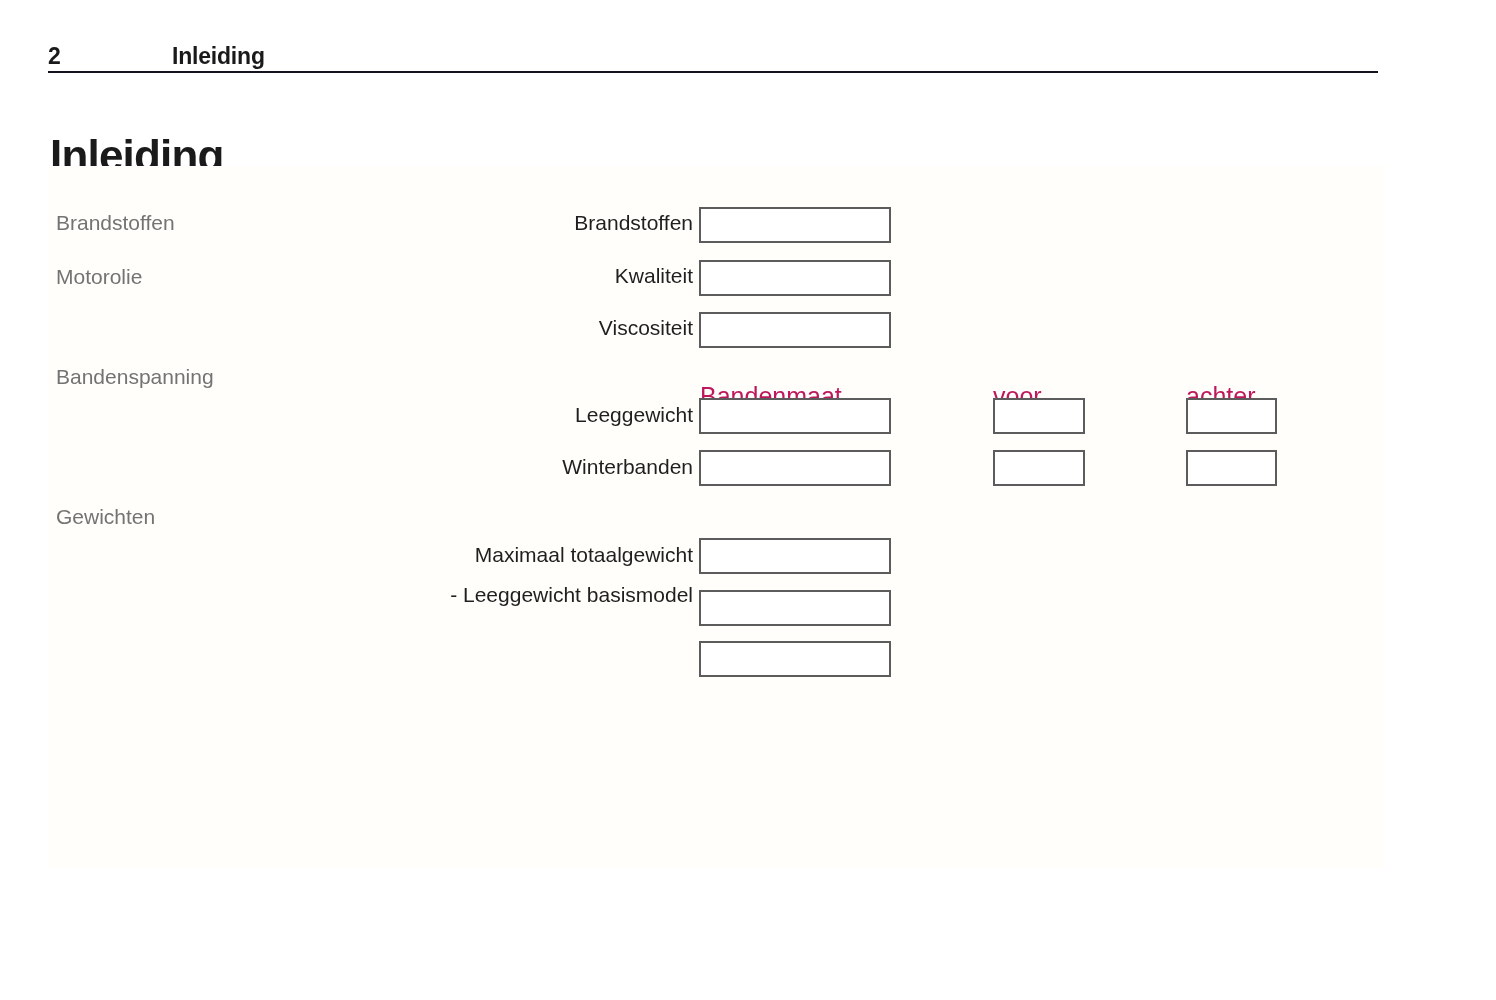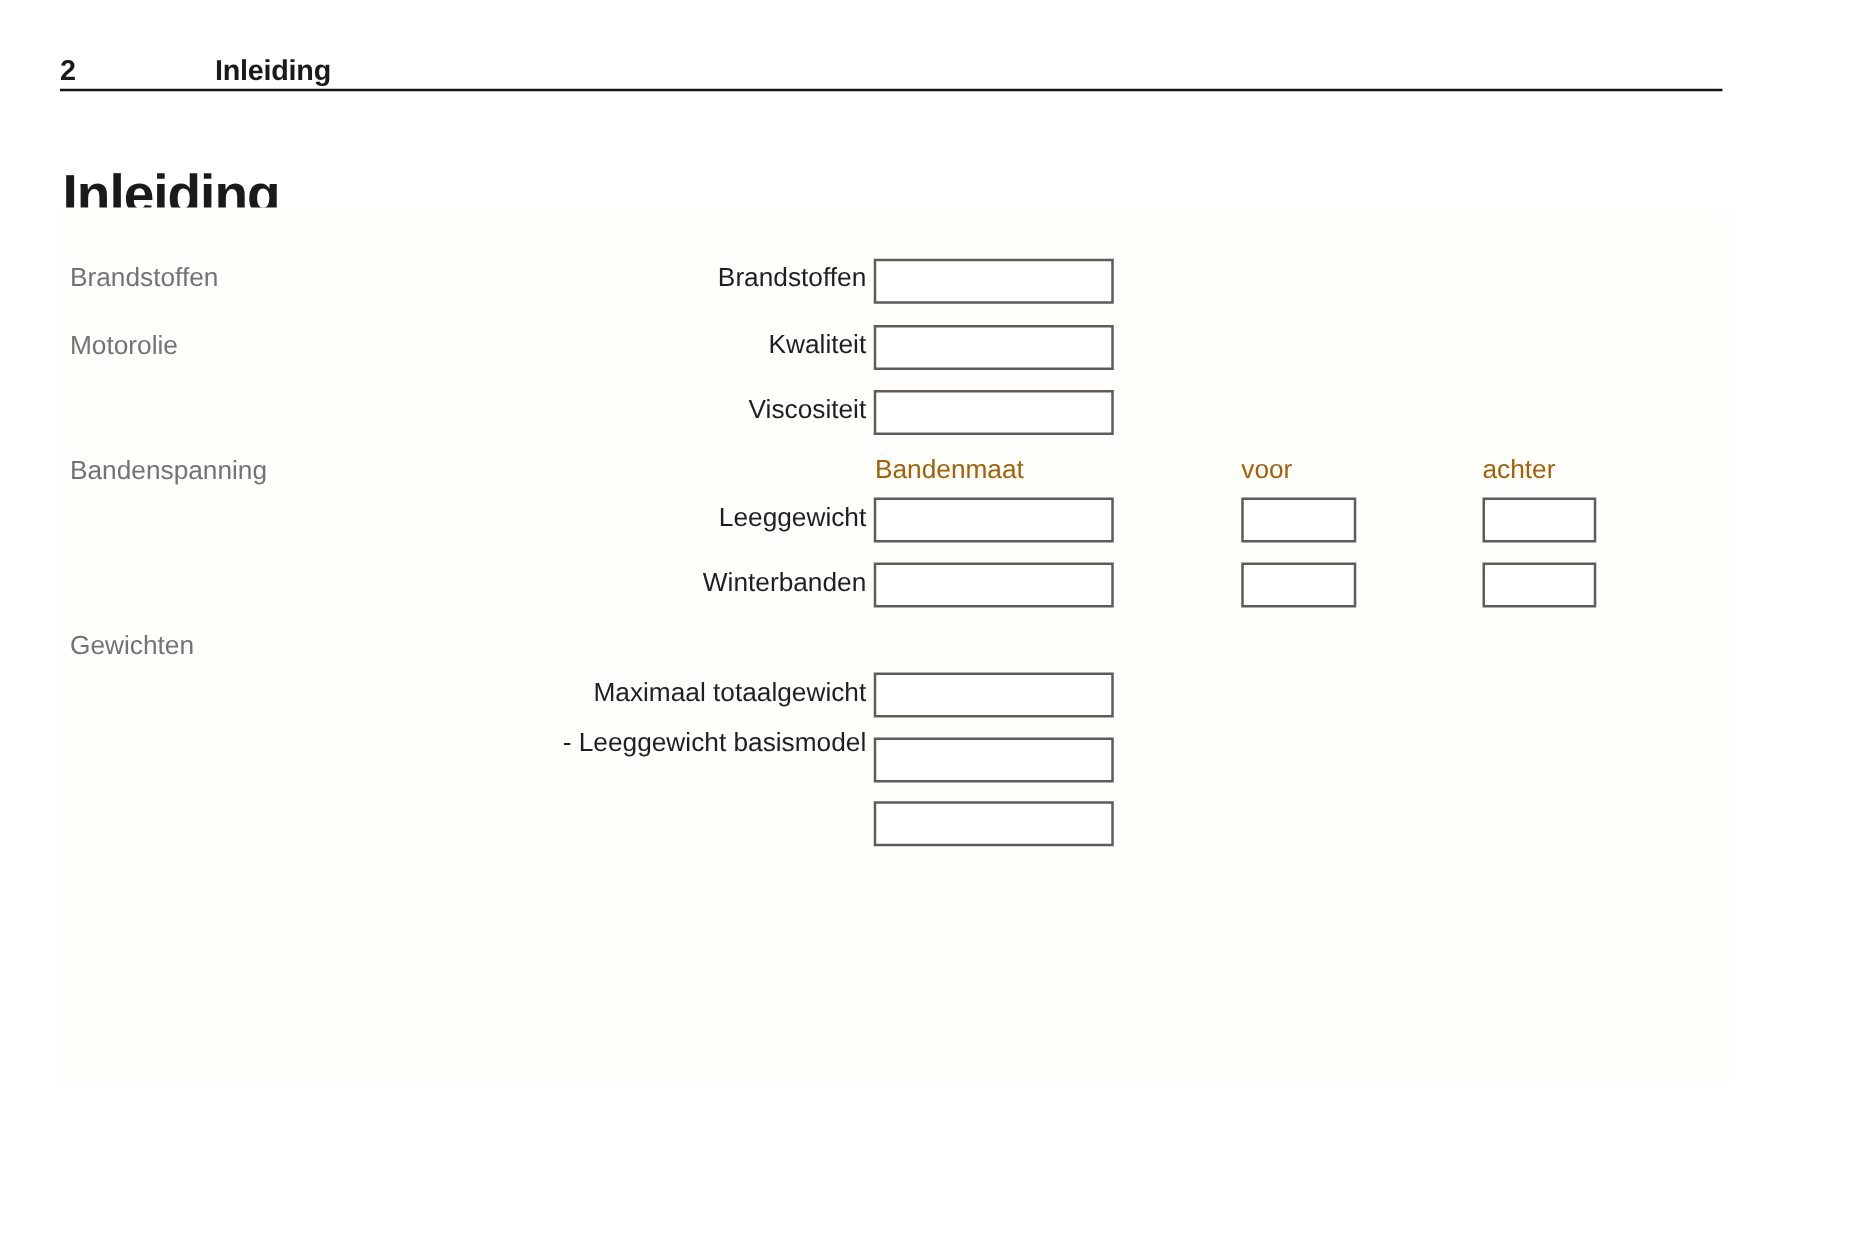--- a/index.html
+++ b/index.html
@@ -75,24 +75,25 @@
   
   .section-label {
     position: absolute;
     font-size: 21px;
     line-height: 26px;
     color: #737373;
     white-space: nowrap;
   }
   .col-header {
     position: absolute;
-    font-size: 21px;
+    font-size: 25px;
     line-height: 26px;
-    color: #a16207;
+    color: #be185d;
     white-space: nowrap;
+    margin-top: 20px;
   }
   .entry-box {
     position: absolute;
     box-sizing: border-box;
     background: #ffffff;
     border: 2px solid #5c5c5c;
   }
   .label-wrap {
     position: absolute;
     left: 300px;

